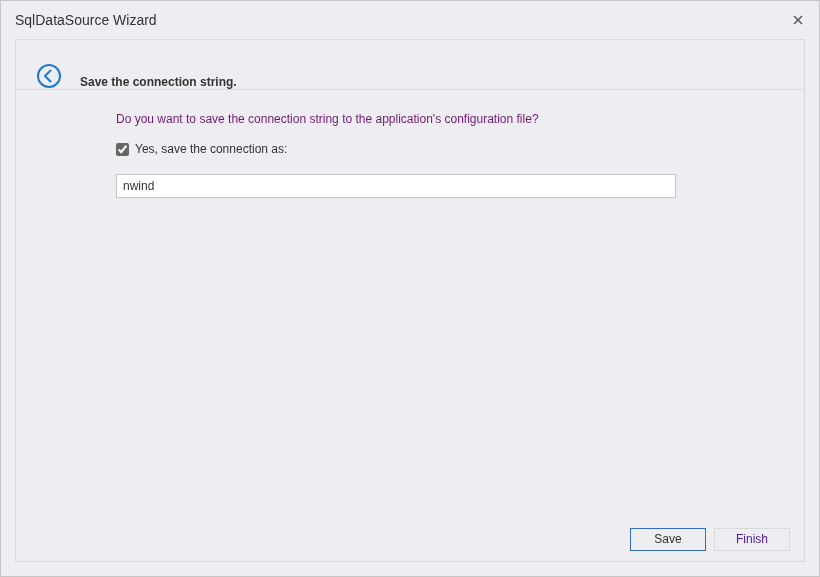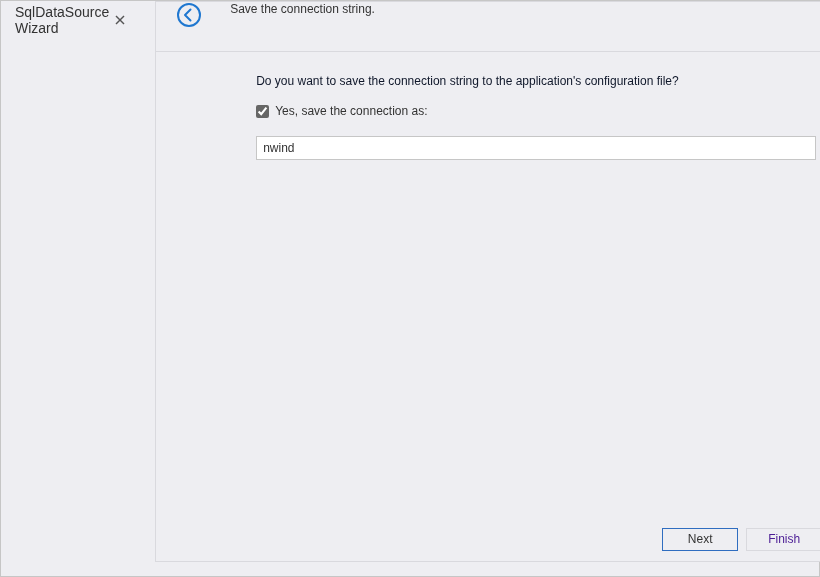--- a/index.html
+++ b/index.html
@@ -10,21 +10,21 @@
       width: 820px;
       height: 577px;
       overflow: hidden;
     }
     .window {
       width: 820px;
       height: 577px;
       border: 1px solid #c6c6c6;
       background: #eeeef2;
       display: flex;
-      flex-direction: row;
+      flex-direction: column;
       position: relative;
     }
     .titlebar {
       height: 38px;
       display: flex;
       align-items: center;
       padding: 0 10px 0 14px;
       color: #333;
       font-size: 14px;
     }
@@ -44,43 +44,44 @@
       margin: 0 14px 14px 14px;
       border: 1px solid #d9d9de;
       background: #eeeef2;
       display: flex;
       flex-direction: column;
     }
     .header-strip {
       height: 50px;
       border-bottom: 1px solid #d9d9de;
       display: flex;
-      align-items: flex-start;
+      align-items: flex-end;
       padding: 0 20px;
-      gap: 28px;
+      gap: 18px;
+      font-weight: bold;
     }
     .back-btn {
       width: 26px;
       height: 26px;
       display: flex;
       align-items: center;
       justify-content: center;
       cursor: pointer;
     }
     .back-btn svg { display: block; }
     .step-title {
       color: #333;
       font-size: 12px;
     }
     .content {
       flex: 1;
       padding: 22px 20px 20px 100px;
     }
     .question {
-      color: #0f172a;
+      color: #701a75;
       margin-bottom: 16px;
     }
     .check-row {
       display: flex;
       align-items: center;
       gap: 6px;
       margin-bottom: 18px;
     }
     .check-row input[type="checkbox"] {
       width: 13px;
@@ -159,17 +160,17 @@
     <div class="content">
       <div class="question">Do you want to save the connection string to the application's configuration file?</div>
       <div class="check-row">
         <input type="checkbox" id="savecb" checked="" style="">
         <label for="savecb">Yes, save the connection as:</label>
       </div>
       <input type="text" class="name-input" value="nwind" style="">
     </div>
 
     <div class="footer">
-      <button class="btn primary">Next</button>
+      <button class="btn primary">Save</button>
       <button class="btn disabled" disabled="">Finish</button>
     </div>
   </div>
 </div>
 
 </body></html>

